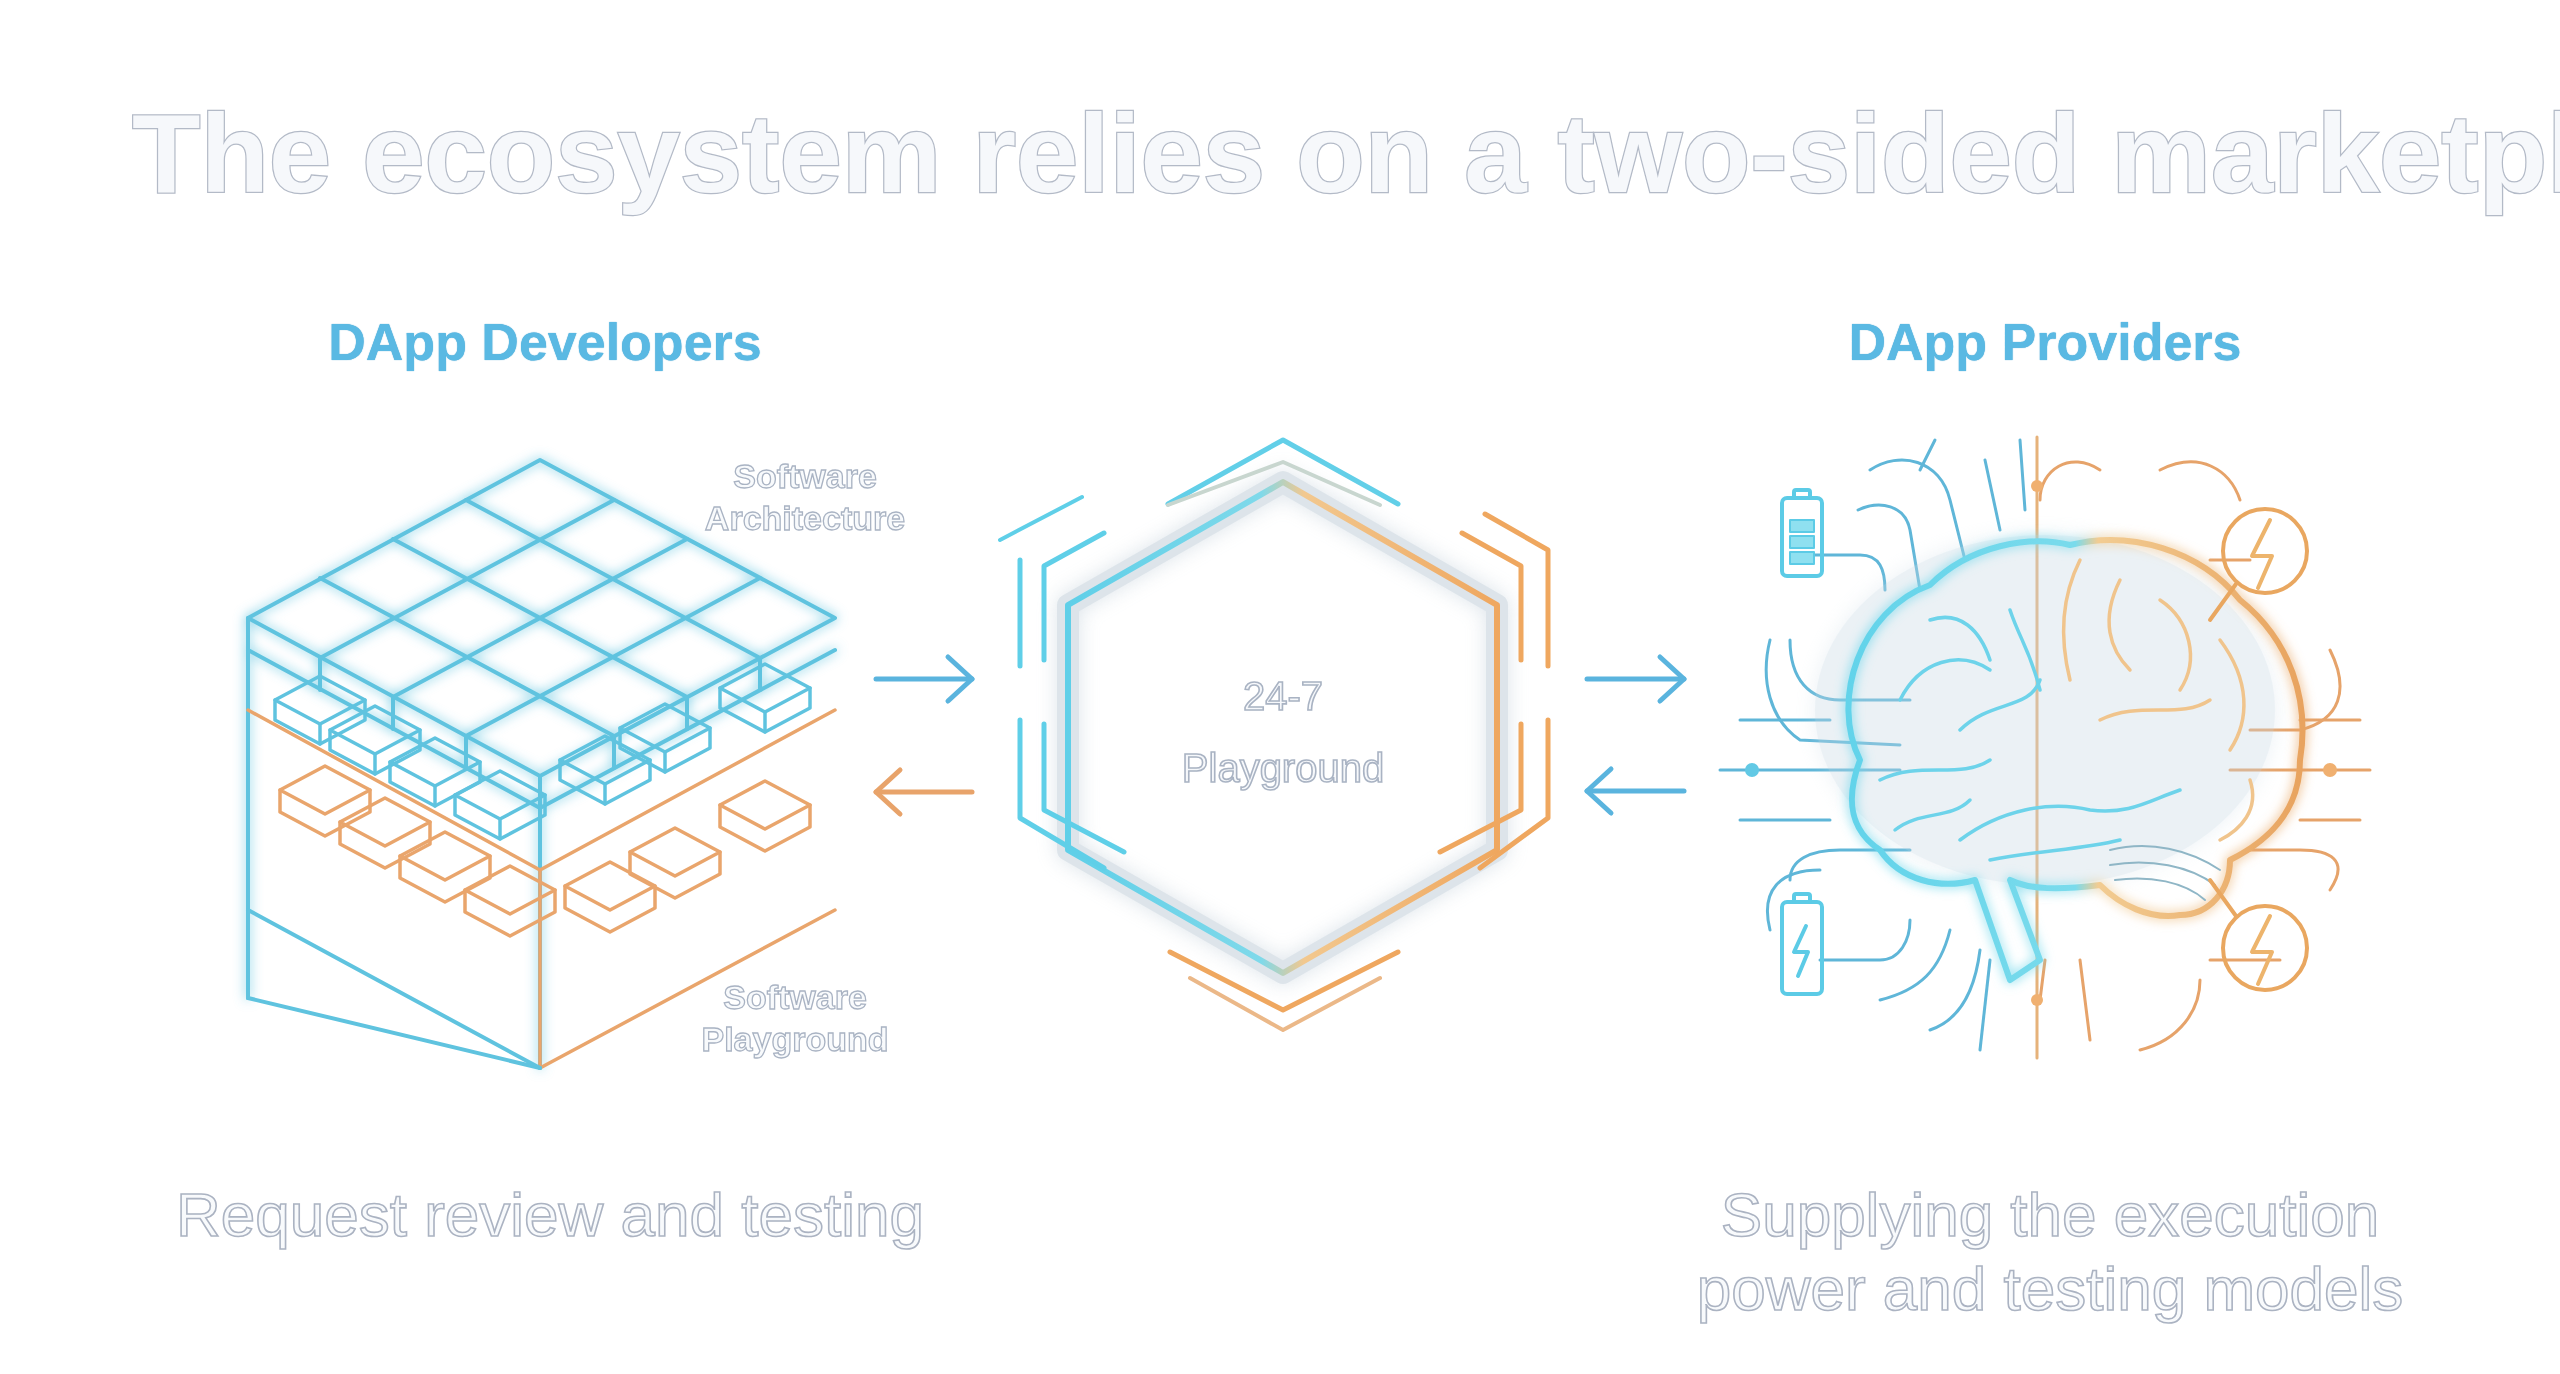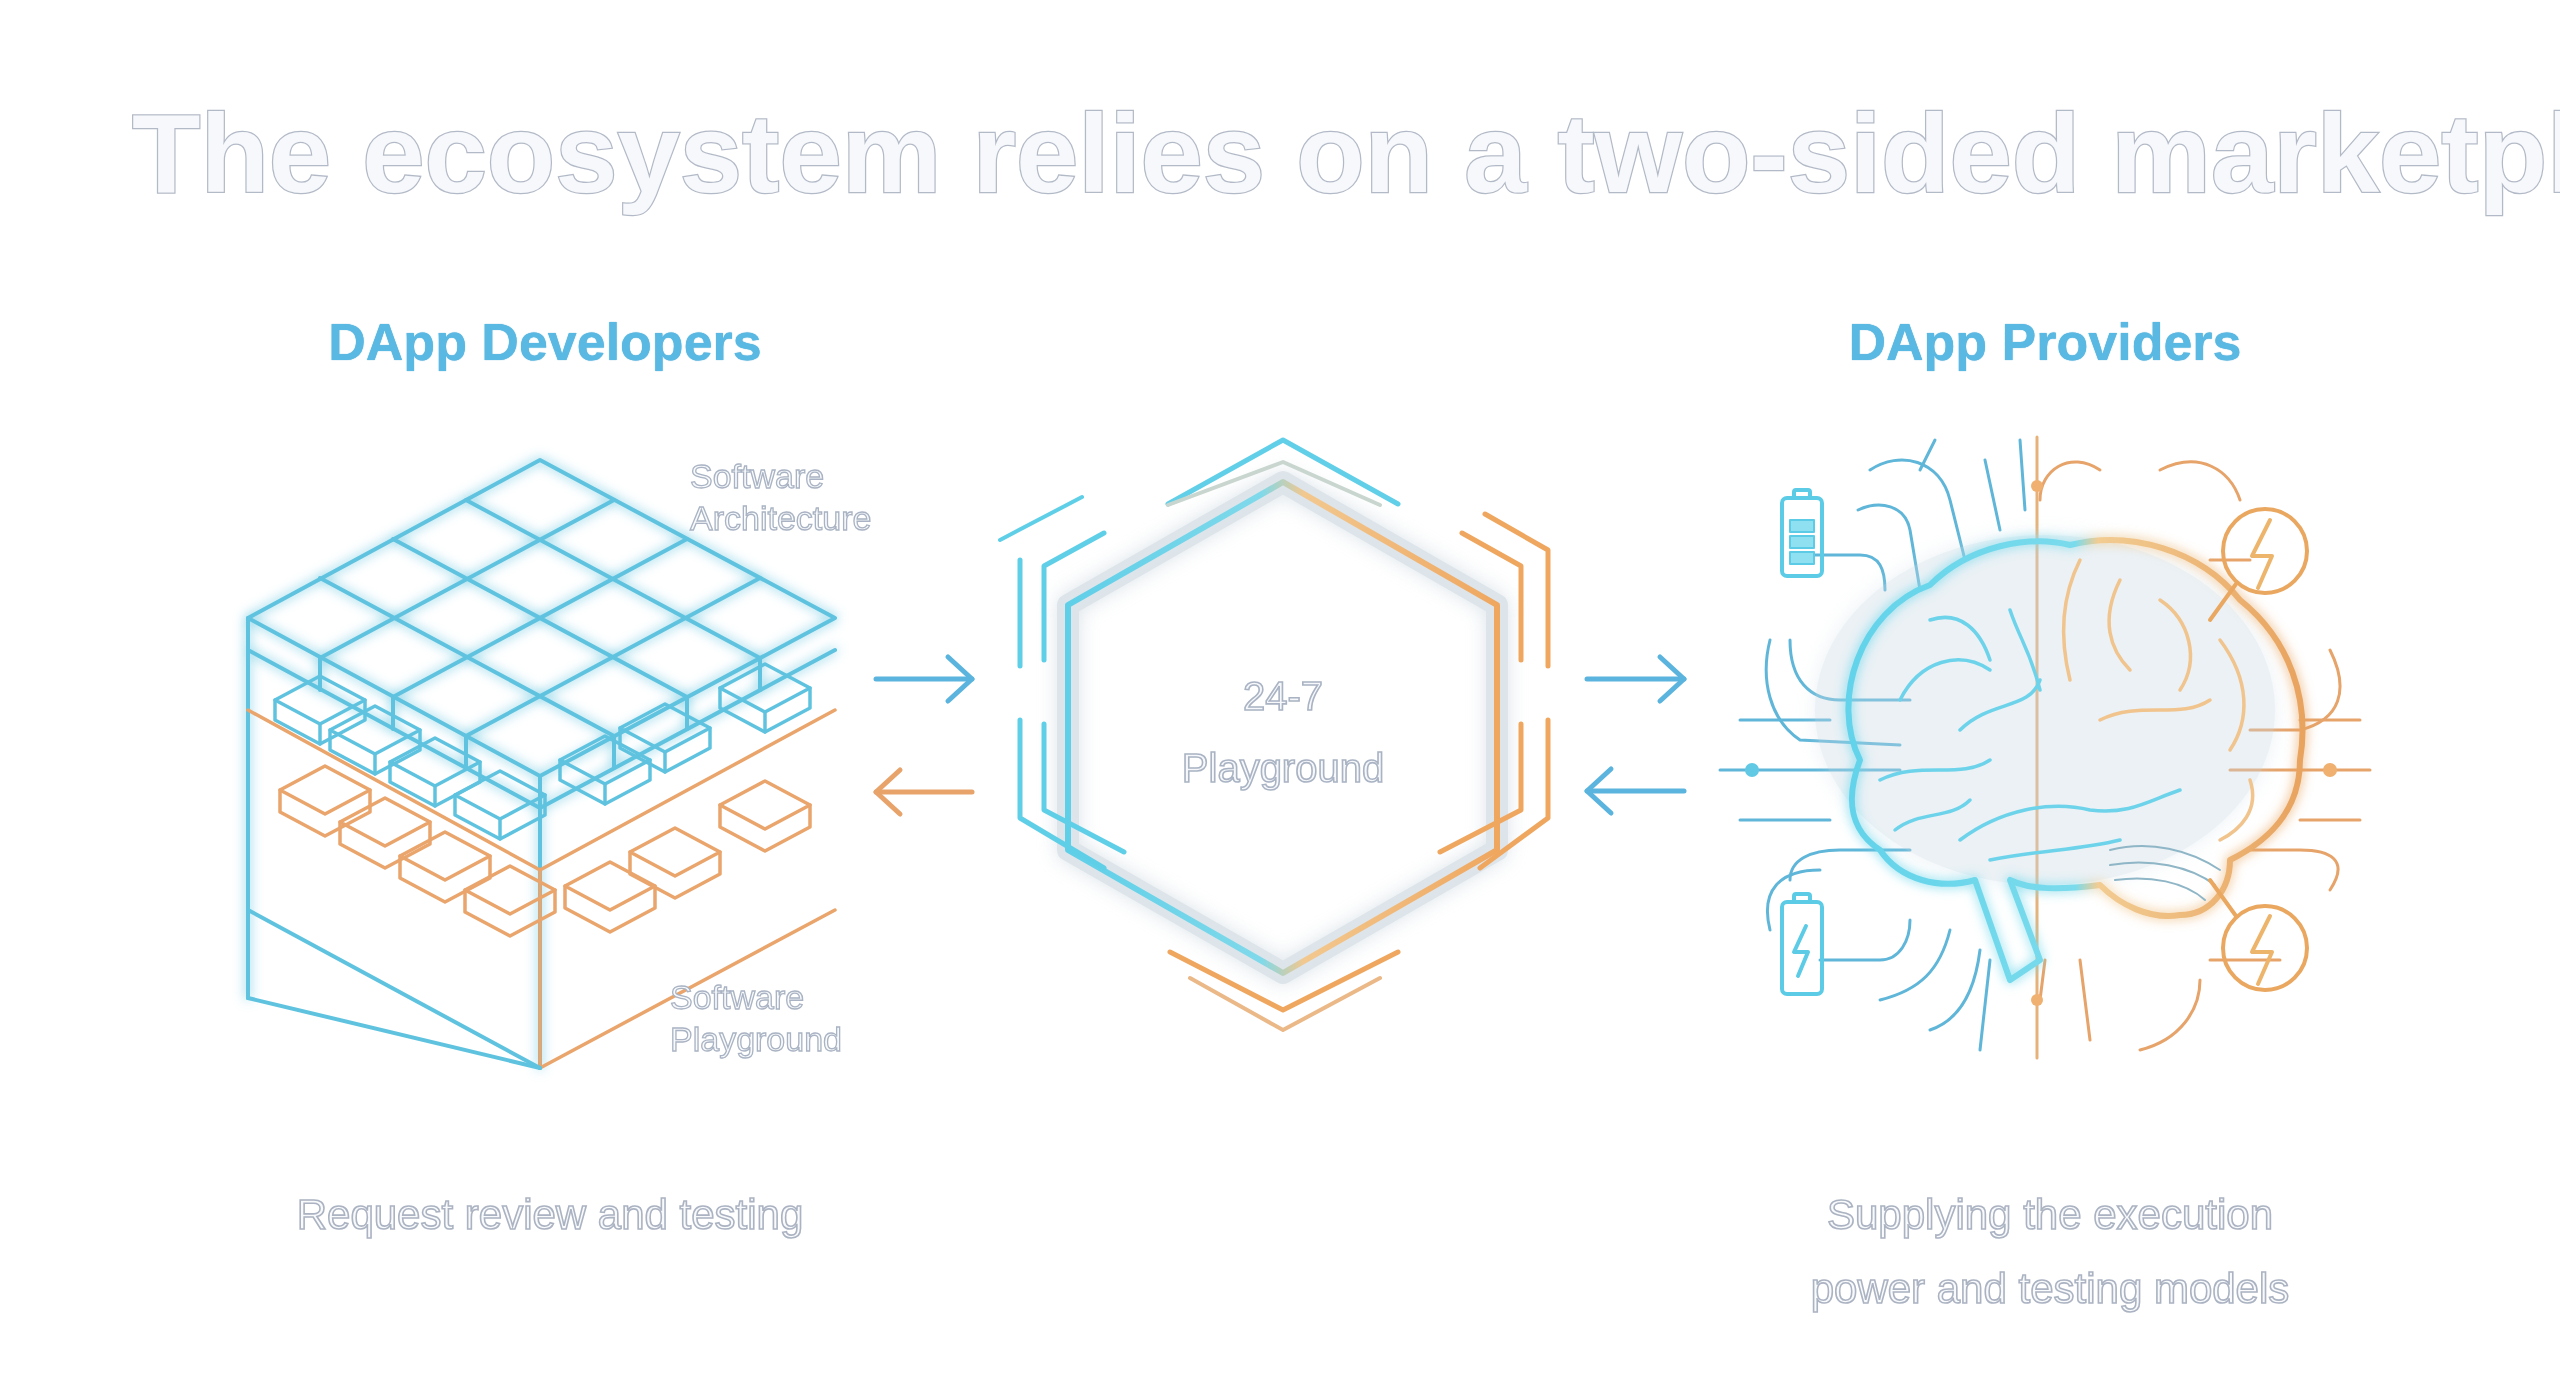--- a/index.html
+++ b/index.html
@@ -18,27 +18,27 @@
     white-space: nowrap;
     -webkit-text-stroke: 2.5px #b3bac7;
   }
   .heading {
     font-size: 52px; font-weight: 700; color: #5ab9e3;
     text-shadow: 0 0 1px #3a9ccc; text-align: center; white-space: nowrap;
   }
   #heading-left { left: 245px; width: 600px; top: 312px; }
   #heading-right { left: 1745px; width: 600px; top: 312px; }
   .sublabel {
-    font-size: 34px; line-height: 42px; text-align: left; white-space: nowrap;
-    -webkit-text-stroke: 1.3px #a9b3c3; color: #f8fafc;
+    font-size: 34px; line-height: 42px; text-align: center; white-space: nowrap;
+    -webkit-text-stroke: 1.3px #a9b3c3; color: #f8fafc; font-weight: bold;
   }
   #label-arch { left: 690px; width: 230px; top: 455px; }
   #label-comp { left: 670px; width: 250px; top: 976px; }
   .caption {
-    font-size: 42px; line-height: 74px; text-align: center; white-space: nowrap;
+    font-size: 62px; line-height: 74px; text-align: center; white-space: nowrap;
     -webkit-text-stroke: 1.6px #abb3c2; color: #f8fafc;
   }
   #caption-left { left: 130px; width: 840px; top: 1178px; }
   #caption-right { left: 1630px; width: 840px; top: 1178px; }
   #hex-label {
     left: 1083px; width: 400px; top: 660px; text-align: center;
     font-size: 40px; line-height: 72px; font-weight: 400;
     -webkit-text-stroke: 1.6px #a9b3c3; color: #f6f8fb;
   }
   svg { position: absolute; overflow: visible; }

